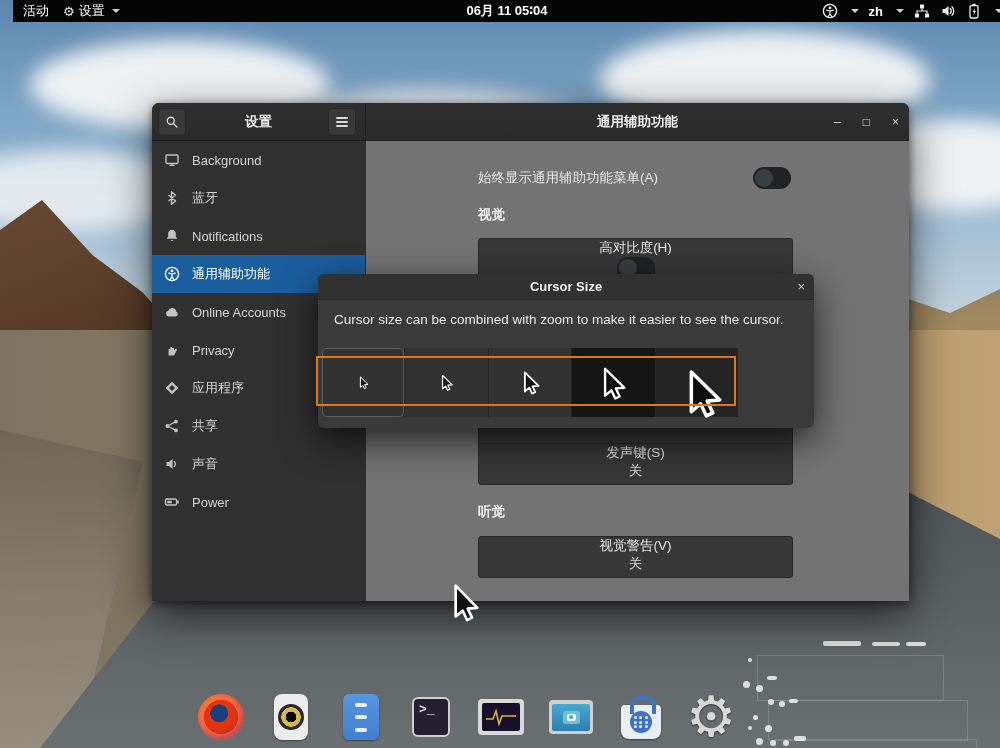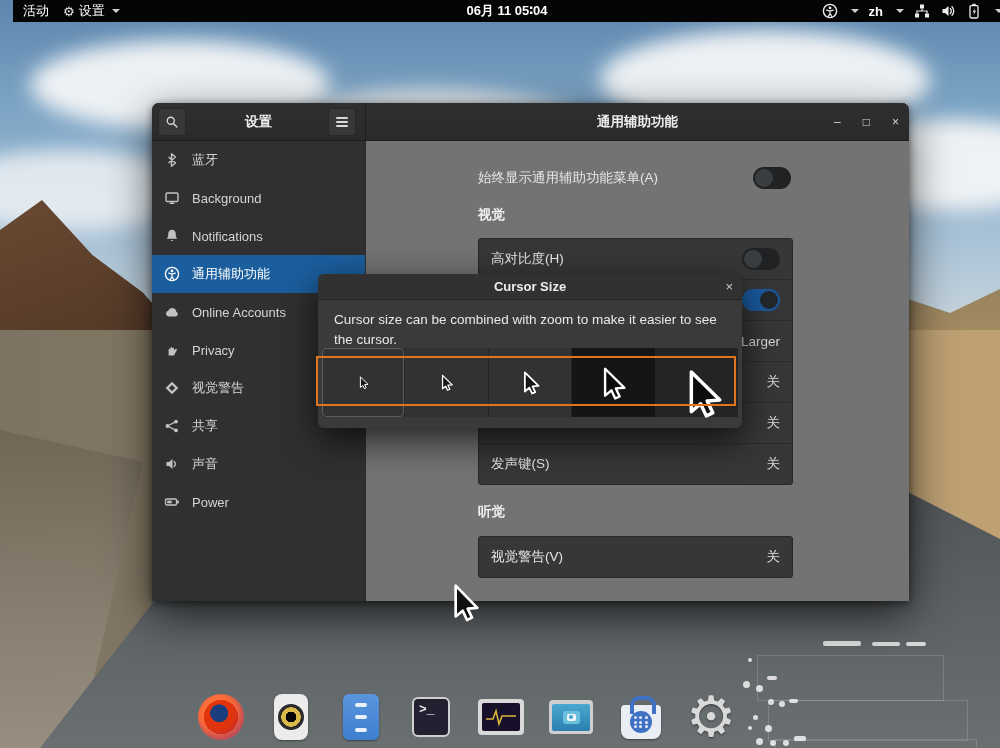--- a/index.html
+++ b/index.html
@@ -65,30 +65,30 @@
   
   .content{position:absolute;left:214px;top:38px;width:543px;height:460px;background:#737373;overflow:hidden;}
   .p-row-top{position:absolute;left:112px;top:18px;width:313px;height:37px;display:flex;align-items:center;justify-content:space-between;}
   .p-label{color:#e6e6e6;font-size:13.5px;}
   .p-section{position:absolute;left:112px;color:#efefef;font-weight:bold;font-size:13.5px;}
   .sec-seeing{top:65px;}
   .sec-hearing{top:362px;}
   .listbox{position:absolute;left:112px;width:313px;background:#373737;border:1px solid #282828;border-radius:3px;}
   .box-seeing{top:97px;height:245px;}
   .box-hearing{top:395px;height:40px;}
-  .lb-row{height:40px;display:flex;align-items:center;justify-content:space-between;padding:0 12px;border-top:1px solid #2c2c2c;}
+  .lb-row{height:40px;display:flex;align-items:center;padding:0 12px;border-top:1px solid #2c2c2c;flex-direction:column;}
   .lb-row:first-child{border-top:none;}
   .lb-value{color:#d9d9d9;font-size:13.5px;}
   
   .switch{width:38px;height:22px;border-radius:11px;background:#202224;position:relative;flex:0 0 38px;}
   .switch .knob{position:absolute;top:2px;left:2px;width:18px;height:18px;border-radius:50%;background:#3b3e41;}
   .switch.on{background:#1a5a9e;}
   .switch.on .knob{left:auto;right:2px;background:#24282b;}
   
-  .dialog{position:absolute;left:318px;top:274px;width:424px;height:154px;background:#3a3a3a;border-radius:6px;
+  .dialog{position:absolute;left:318px;top:274px;width:496px;height:154px;background:#3a3a3a;border-radius:6px;
           box-shadow:0 12px 36px rgba(0,0,0,.7);z-index:20;}
   .dlg-header{height:25px;background:#313131;border-bottom:1px solid #262626;border-radius:6px 6px 0 0;
           display:flex;align-items:center;justify-content:center;position:relative;}
   .dlg-title{color:#ededed;font-weight:bold;font-size:13px;}
   .dlg-close{position:absolute;right:9px;top:0;height:25px;display:flex;align-items:center;color:#cfcfcf;font-size:13px;}
   .dlg-desc{padding:10px 16px 0;color:#e8e8e8;font-size:13.5px;line-height:1.45;}
   .cursor-row{position:absolute;left:4px;top:74px;width:416px;height:69px;display:flex;}
   .cursor-btn{flex:1;background:#323232;border-left:1px solid #252525;display:flex;align-items:center;justify-content:center;overflow:visible;position:relative;}
   .cursor-btn:first-child{border-left:none;box-shadow:inset 0 0 0 1px #5e5e5e;border-radius:5px;}
   .cursor-btn.pressed{background:#151515;}
@@ -224,33 +224,33 @@
         <span>□</span>
         <span>×</span>
       </span>
     </div>
   </div>
 
   <div class="sidebar">
     <div class="side-item">
       <span class="side-icon">
         <svg viewBox="0 0 16 16">
-            <path d="M4.5 5 L11.5 11 L7.5 14.2 V1.8 L11.5 5 L4.5 11" fill="none" stroke="#c2c2c2" stroke-width="1.4" stroke-linejoin="round"></path>
-          </svg>
-      </span>
-      <span>蓝牙</span>
-    </div>
-    <div class="side-item">
-      <span class="side-icon">
-        <svg viewBox="0 0 16 16">
             <rect x="2" y="3" width="12" height="8.5" rx="1.2" fill="none" stroke="#c2c2c2" stroke-width="1.4"></rect>
             <path d="M8 11.5 V13.2 M5.5 13.4 H10.5" stroke="#c2c2c2" stroke-width="1.3"></path>
           </svg>
       </span>
       <span>Background</span>
+    </div>
+    <div class="side-item">
+      <span class="side-icon">
+        <svg viewBox="0 0 16 16">
+            <path d="M4.5 5 L11.5 11 L7.5 14.2 V1.8 L11.5 5 L4.5 11" fill="none" stroke="#c2c2c2" stroke-width="1.4" stroke-linejoin="round"></path>
+          </svg>
+      </span>
+      <span>蓝牙</span>
     </div>
     <div class="side-item">
       <span class="side-icon">
         <svg viewBox="0 0 16 16">
             <path d="M8 1.8 C10.3 1.8 11.8 3.5 11.8 5.8 V8.6 L13.2 10.8 H2.8 L4.2 8.6 V5.8 C4.2 3.5 5.7 1.8 8 1.8 Z" fill="#c2c2c2"></path>
             <path d="M6.7 12 a1.4 1.4 0 0 0 2.6 0" fill="#c2c2c2"></path>
           </svg>
       </span>
       <span>Notifications</span>
     </div>
@@ -280,21 +280,21 @@
       </span>
       <span>Privacy</span>
     </div>
     <div class="side-item">
       <span class="side-icon">
         <svg viewBox="0 0 16 16">
             <rect x="3.5" y="3.5" width="9" height="9" transform="rotate(45 8 8)" fill="#c2c2c2"></rect>
             <rect x="5.8" y="5.8" width="4.4" height="4.4" transform="rotate(45 8 8)" fill="#303030"></rect>
           </svg>
       </span>
-      <span>视觉警告</span>
+      <span>应用程序</span>
     </div>
     <div class="side-item">
       <span class="side-icon">
         <svg viewBox="0 0 16 16">
             <circle cx="3.4" cy="8" r="1.9" fill="#c2c2c2"></circle>
             <circle cx="12" cy="3.6" r="1.9" fill="#c2c2c2"></circle>
             <circle cx="12" cy="12.4" r="1.9" fill="#c2c2c2"></circle>
             <path d="M3.4 8 L12 3.6 M3.4 8 L12 12.4" stroke="#c2c2c2" stroke-width="1.3"></path>
           </svg>
       </span>

